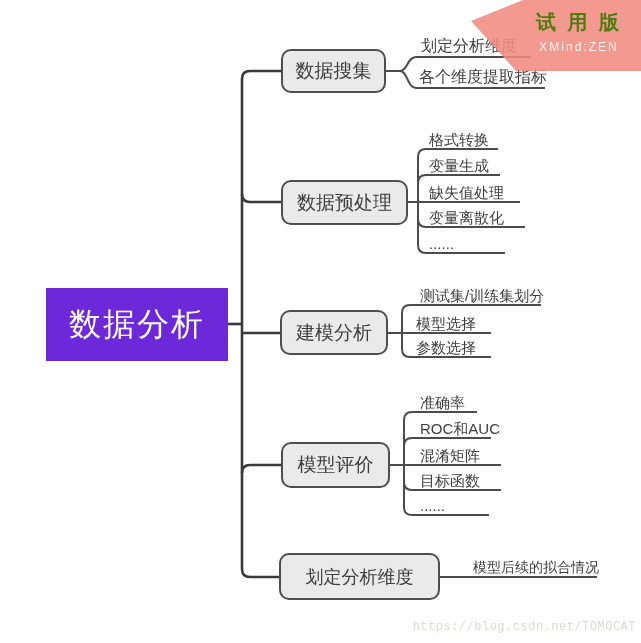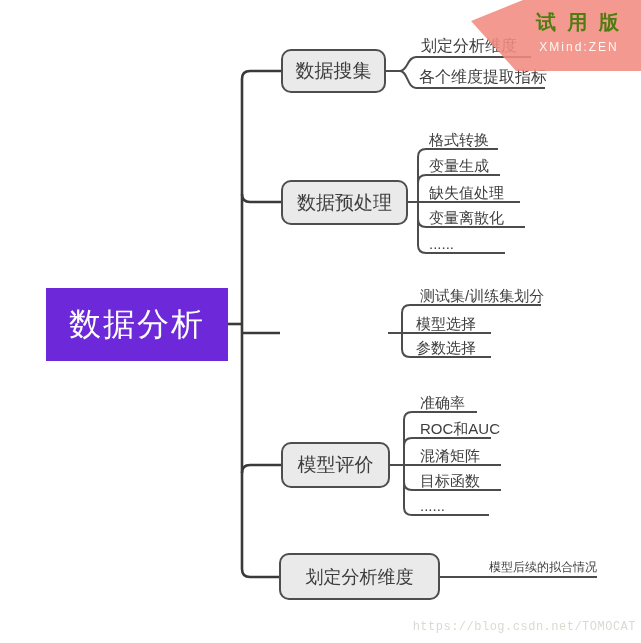--- a/index.html
+++ b/index.html
@@ -23,21 +23,21 @@
   .n1{left:281px;top:49px;width:105px;height:44px;border-radius:10px;}
   .n2{left:281px;top:180px;width:127px;height:45px;font-family:Liberation Serif, serif;}
   .n3{left:280px;top:310px;width:108px;height:45px;}
   .n4{left:281px;top:442px;width:109px;height:46px;}
   .n5{left:279px;top:553px;width:161px;height:47px;font-size:18px;}
   .sub{
     position:absolute;height:19px;line-height:19px;font-size:15px;color:#3E3E3E;
     white-space:nowrap;
   }
   .sub16{font-size:16px;font-family:Liberation Mono, monospace;}
-  .sub14{font-size:12px;margin-left:16px;}
+  .sub14{font-size:14px;}
   .ribbon{
     position:absolute;left:471px;top:0;width:170px;height:71px;
     background:rgba(243,139,128,0.88);
     -webkit-clip-path:polygon(30.6% 0, 100% 0, 100% 100%, 26.5% 100%, 0 29.6%);
     clip-path:polygon(30.6% 0, 100% 0, 100% 100%, 26.5% 100%, 0 29.6%);
   }
   .ribbon-title{
     margin-top:9px;padding-left:46px;text-align:center;color:#4d7c0f;
     font-size:20px;font-weight:bold;letter-spacing:3px;white-space:nowrap;
   }
@@ -88,20 +88,21 @@
     <path class="twig" d="M404 465 V482 Q404 490 412 490 H501"></path>
     <path class="twig" d="M404 465 V507 Q404 515 412 515 H489"></path>
 
     <path class="twig" d="M440 577 H597"></path>
   </svg>
 
   <div class="root-node">数据分析</div>
 
   <div class="topic n1">数据搜集</div>
   <div class="topic n2">数据预处理</div>
+  <div class="topic n3">建模分析</div>
   <div class="topic n4">模型评价</div>
   <div class="topic n5">划定分析维度</div>
 
   <div class="sub sub16" style="left:421px;top:38px;">划定分析维度</div>
   <div class="sub sub16" style="left:419px;top:69px;">各个维度提取指标</div>
 
   <div class="sub" style="left:429px;top:130px;">格式转换</div>
   <div class="sub" style="left:429px;top:156px;">变量生成</div>
   <div class="sub" style="left:429px;top:183px;">缺失值处理</div>
   <div class="sub" style="left:429px;top:208px;">变量离散化</div>

